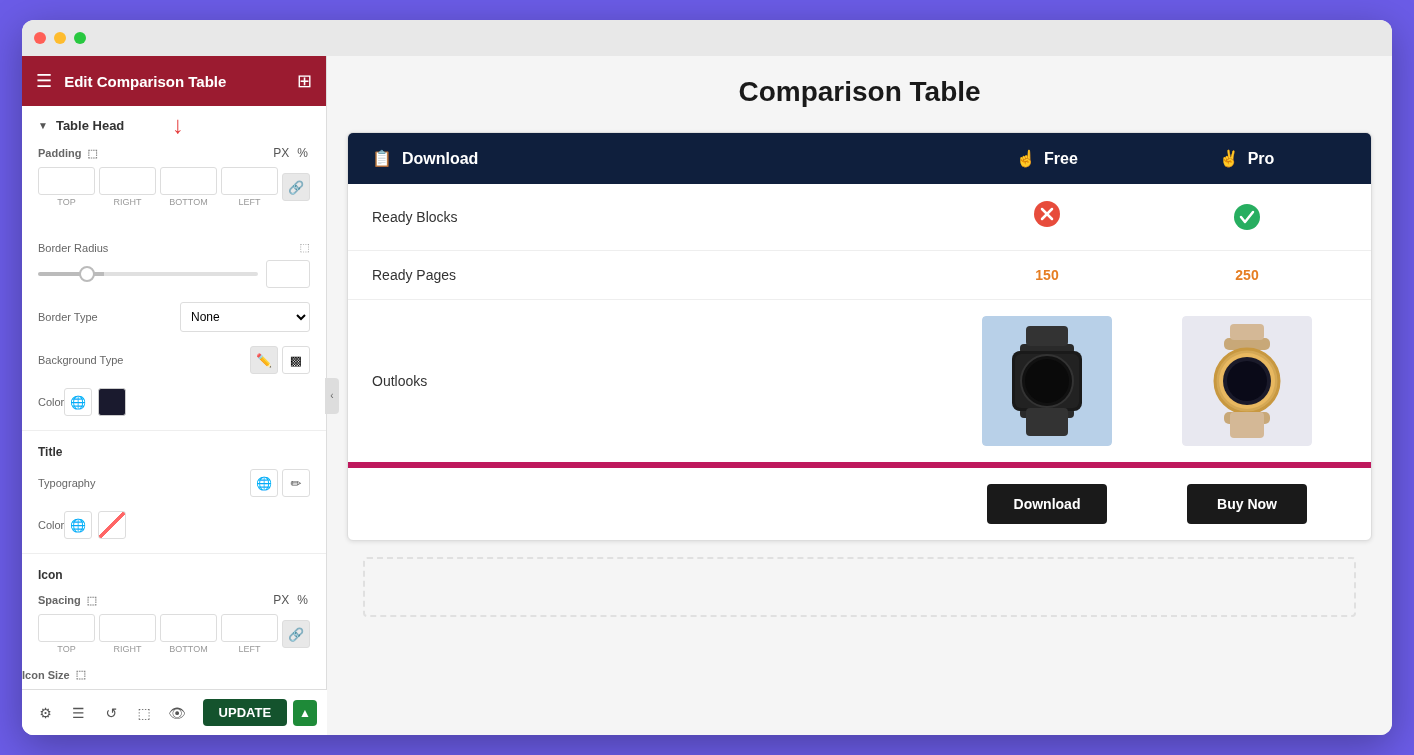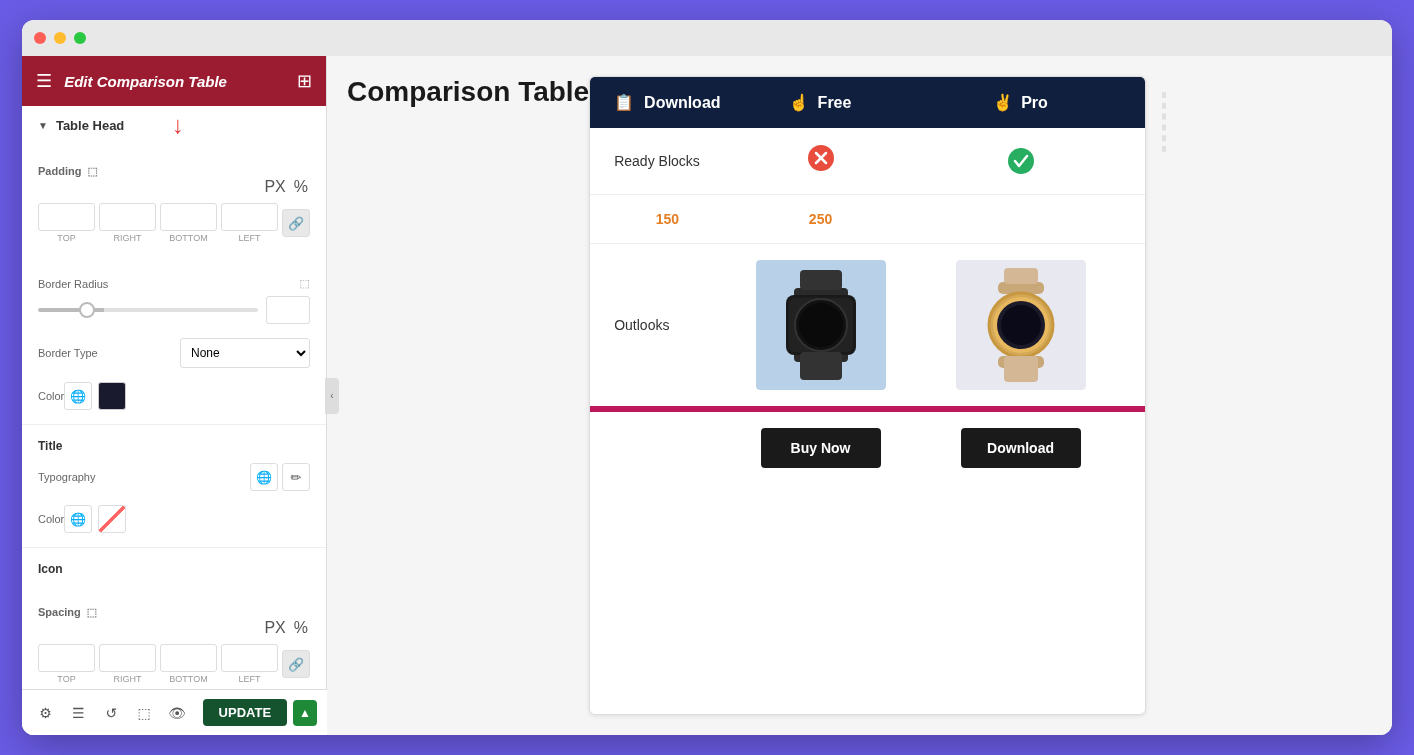--- a/index.html
+++ b/index.html
@@ -53,21 +53,21 @@
     .sidebar-header {
       background: #9b1b30;
       height: 50px;
       display: flex;
       align-items: center;
       padding: 0 14px;
       gap: 12px;
       flex-shrink: 0;
     }
     .hamburger-icon { color: #fff; font-size: 18px; cursor: pointer; }
-    .sidebar-title { color: #fff; font-size: 15px; font-weight: 600; flex: 1; font-style: italic; }
+    .sidebar-title { color: #fff; font-size: 15px; font-weight: 600; flex: 1; }
     .grid-icon { color: #fff; font-size: 18px; cursor: pointer; }
     .sidebar-content {
       flex: 1;
       overflow-y: auto;
       padding: 0 0 60px 0;
     }
     .section-header {
       display: flex;
       align-items: center;
       gap: 8px;
@@ -82,27 +82,26 @@
       font-size: 11px;
       color: #666;
       margin-bottom: 6px;
       display: flex;
       align-items: center;
       justify-content: space-between;
     }
     .field-label-left { display: flex; align-items: center; gap: 6px; font-weight: bold; }
     .field-label-right { display: flex; align-items: center; gap: 4px; font-size: 10px; color: #999; }
     .unit-btn {
-      font-size: 16px;
+      font-size: 12px;
       color: #555;
       background: none;
       border: none;
       cursor: pointer;
       padding: 1px 2px;
-      margin-top: 32px;
     }
     .padding-inputs {
       display: flex;
       gap: 4px;
       align-items: center;
     }
     .padding-input-box {
       display: flex;
       flex-direction: column;
       align-items: center;
@@ -287,21 +286,21 @@
       border-radius: 4px;
       padding: 6px 6px;
       font-size: 12px;
       cursor: pointer;
     }
     
     .main-content {
       flex: 1;
       background: #f5f5f5;
       display: flex;
-      flex-direction: row;
+      flex-direction: column;
       padding: 20px;
       position: relative;
     }
     .page-title {
       text-align: center;
       font-size: 28px;
       font-weight: 700;
       color: #1a1a1a;
       margin-bottom: 24px;
     }
@@ -500,20 +499,27 @@
           <div class="select-row">
             <span class="select-label">Border Type</span>
             <select class="field-select">
               <option>None</option>
               <option>Solid</option>
               <option>Dashed</option>
               <option>Dotted</option>
             </select>
           </div>
 
+          <div class="bg-type-row">
+            <span class="bg-type-label">Background Type</span>
+            <div class="bg-type-btns">
+              <div class="bg-type-btn active">✏️</div>
+              <div class="bg-type-btn">▩</div>
+            </div>
+          </div>
 
           <div class="color-row">
             <span class="color-label">Color</span>
             <div class="color-controls">
               <div class="globe-btn">🌐</div>
               <div class="color-swatch" style="background: #1a1a2e;"></div>
             </div>
           </div>
 
           <div class="divider"></div>
@@ -627,20 +633,21 @@
           </div>
           <div class="tick-green" style="display:flex;justify-content:center;">
             <svg width="28" height="28" viewBox="0 0 28 28">
               <circle cx="14" cy="14" r="13" fill="#27ae60"></circle>
               <polyline points="8,14 12,19 20,9" fill="none" stroke="white" stroke-width="2.5" stroke-linecap="round" stroke-linejoin="round"></polyline>
             </svg>
           </div>
         </div>
 
         <div class="table-row">
+          <div class="row-label">Ready Pages</div>
           <div class="row-value">150</div>
           <div class="row-value row-value-pro">250</div>
         </div>
 
         <div class="image-row">
           <div class="row-label">Outlooks</div>
 
           <div style="display:flex;justify-content:center;">
             <div class="watch-placeholder">
               <svg width="130" height="130" viewBox="0 0 130 130">
@@ -674,24 +681,24 @@
                 <rect x="48" y="96" width="34" height="26" rx="4" fill="#d4b896"></rect>
                 <rect x="48" y="8" width="34" height="16" rx="4" fill="#d4b896"></rect>
               </svg>
             </div>
           </div>
         </div>
 
         <div class="button-row">
           <div></div>
           <div style="display:flex;justify-content:center;">
+            <button class="action-btn">Download</button>
+          </div>
+          <div style="display:flex;justify-content:center;">
             <button class="action-btn">Buy Now</button>
-          </div>
-          <div style="display:flex;justify-content:center;">
-            <button class="action-btn">Download</button>
           </div>
         </div>
       </div>
 
       <div class="dashed-bottom"></div>
     </div>
   </div>
 </div>
 
 </body></html>

